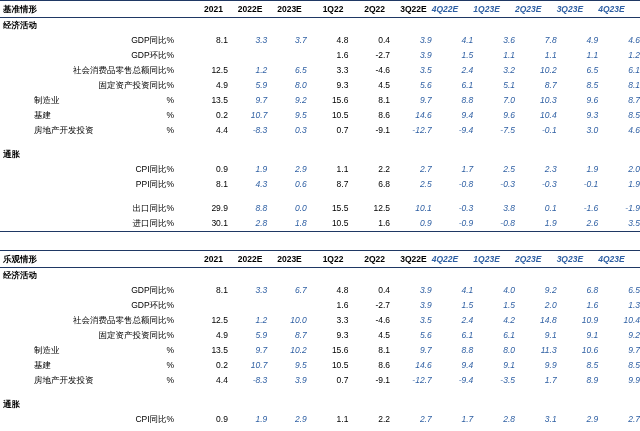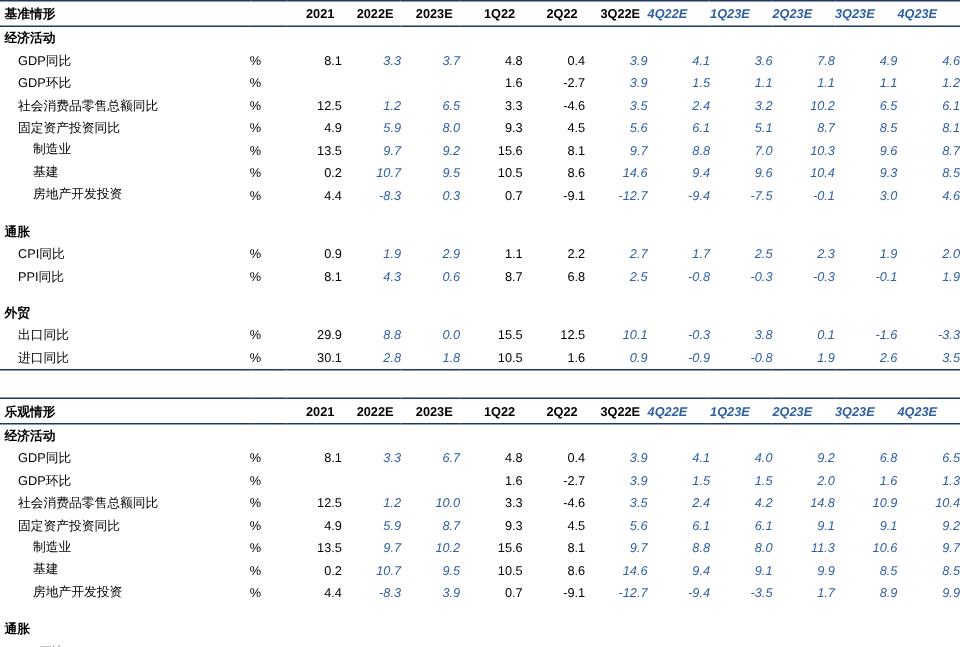--- a/index.html
+++ b/index.html
@@ -69,22 +69,22 @@
   .sec-row td {
     font-weight: bold;
     text-align: left;
     padding-left: 3px;
     height: 15px;
   }
   .label {
     text-align: left;
     padding-left: 3px;
   }
-  .label.ind1 { padding-left: 12px; }
-  .label.ind2 { padding-left: 22px; font-family: Liberation Mono, monospace; }
+  .label.ind1 { padding-left: 12px; text-align: right; }
+  .label.ind2 { padding-left: 34px; }
   .unit {
     text-align: left;
     padding-left: 2px;
     color: #000000;
   }
   .num {
     text-align: right;
     padding-right: 5px;
   }
   .est {
@@ -290,37 +290,34 @@
             <td class="fc">2.5</td>
             <td class="fc">-0.8</td>
             <td class="fc">-0.3</td>
             <td class="fc">-0.3</td>
             <td class="fc">-0.1</td>
             <td class="fc">1.9</td>
           </tr>
           <tr class="spacer">
             <td colspan="13"></td>
           </tr>
-          <tr class="sec-row">
-            <td colspan="13">外贸</td>
-          </tr>
           <tr>
             <td class="label ind1">出口同比</td>
             <td class="unit">%</td>
             <td class="num">29.9</td>
             <td class="est">8.8</td>
             <td class="est">0.0</td>
             <td class="num">15.5</td>
             <td class="num">12.5</td>
             <td class="fc">10.1</td>
             <td class="fc">-0.3</td>
             <td class="fc">3.8</td>
             <td class="fc">0.1</td>
             <td class="fc">-1.6</td>
-            <td class="fc">-3.3</td>
+            <td class="fc">-1.9</td>
           </tr>
           <tr>
             <td class="label ind1">进口同比</td>
             <td class="unit">%</td>
             <td class="num">30.1</td>
             <td class="est">2.8</td>
             <td class="est">1.8</td>
             <td class="num">10.5</td>
             <td class="num">1.6</td>
             <td class="fc">0.9</td>

